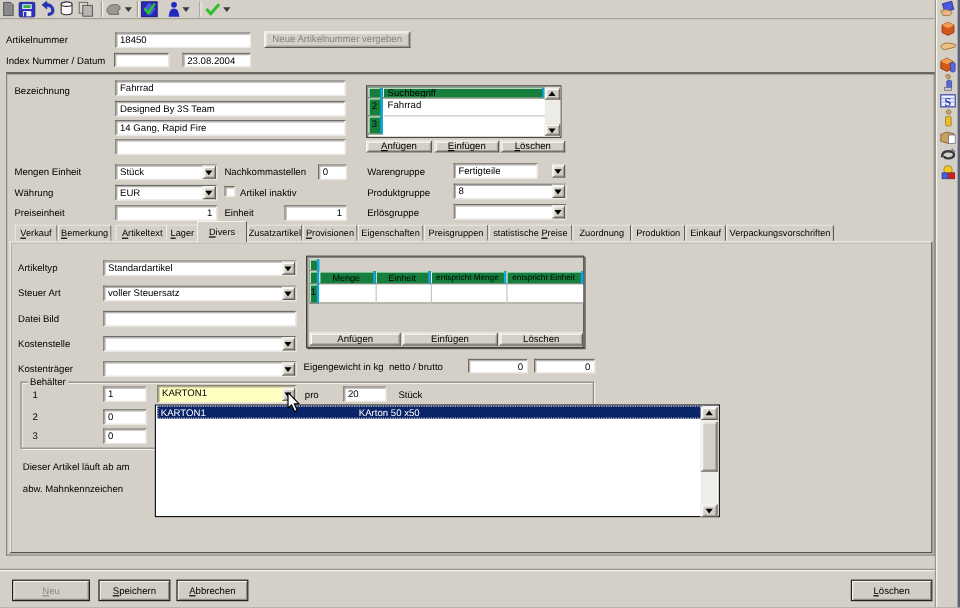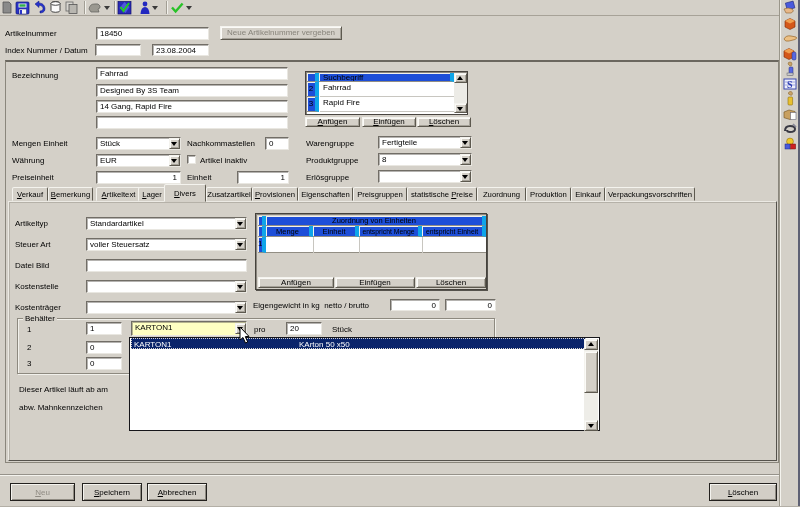--- a/index.html
+++ b/index.html
@@ -5,21 +5,21 @@
 html,body{width:800px;height:507px;overflow:hidden}
 body{position:relative;background:#d4d0c8;font-family:"Liberation Sans",sans-serif;font-size:8px;color:#000}
 .ab{position:absolute}
 .lbl{position:absolute;white-space:nowrap;font-size:8px;line-height:9px}
 .field{position:absolute;background:#fff;border:1px solid;border-color:#716d66 #e9e7e1 #e9e7e1 #716d66;box-shadow:inset 1px 1px 0 rgba(90,87,80,.45);font-size:8px;line-height:10px;padding:1px 3px 0 3px;white-space:nowrap;overflow:hidden}
 .field.num{text-align:right}
 .raised{position:absolute;background:#d4d0c8;border:1px solid;border-color:#f4f3ee #5d594f #5d594f #f4f3ee;box-shadow:inset 1px 1px 0 #fbfaf7,inset -1px -1px 0 #a5a198}
 .cmb{position:absolute;background:#fff;border:1px solid;border-color:#716d66 #e9e7e1 #e9e7e1 #716d66;box-shadow:inset 1px 1px 0 rgba(90,87,80,.45);font-size:8px;line-height:10px;padding:1px 14px 0 3px;white-space:nowrap;overflow:hidden}
 .da{position:absolute;width:0;height:0;border:3px solid transparent;border-top:4px solid #000;border-bottom:none}
 .grid{position:absolute;background:#fff;border:1px solid #494540;box-shadow:inset 1px 1px 0 #8a867e}
-.gh{background:#1d4ed8;border-right:4px solid #0ea5e9;border-bottom:1px solid #928e84;box-shadow:inset 1px 1px 0 #f2f1ec;font-size:8px;text-align:center;overflow:hidden;white-space:nowrap}
+.gh{background:#15803d;border-right:2px solid #0ea5e9;border-bottom:1px solid #928e84;box-shadow:inset 1px 1px 0 #f2f1ec;font-size:8px;text-align:center;overflow:hidden;white-space:nowrap}
 .tab{position:absolute;background:#d4d0c8;border:1px solid;border-color:#f4f3ee #5d594f transparent #f4f3ee;border-radius:2px 2px 0 0;font-size:7.7px;text-align:center;line-height:14px;height:14px;top:187px;overflow:hidden;white-space:nowrap}
 .tab.on{top:184px;height:18px;line-height:17px;z-index:5}
 .pbtn{position:absolute;background:#d2cec6;border:1px solid #23211e;box-shadow:inset 1px 1px 0 #f4f3ee,inset -1px -1px 0 #8f8b82;font-size:8px;text-align:center;padding-top:4px;height:18px}
 u{text-decoration:underline}
 </style></head>
 <body>
 
 <div class="ab" id="toolbar" style="left:0;top:0;width:779px;height:16px;background:#d4d0c8;border-bottom:1px solid #a7a298"></div>
 <svg class="ab" style="left:0;top:0" width="200" height="16" viewBox="0 0 200 16">
 
@@ -131,34 +131,33 @@
 <div class="field num" style="left:96px;top:171px;width:85px;height:13px">1</div>
 <div class="lbl" style="left:187px;top:173px">Einheit</div>
 <div class="field num" style="left:237px;top:171px;width:52px;height:13px">1</div>
 
 <div class="grid" style="left:305px;top:71px;width:163px;height:44px">
   <div class="ab gh" style="left:1px;top:1px;width:12px;height:9px"></div>
   <div class="ab gh" style="left:13px;top:1px;width:135px;height:9px;text-align:left;padding-left:4px;line-height:9px">Suchbegriff</div>
   <div class="ab gh" style="left:1px;top:10px;width:12px;height:15px;line-height:13px">2</div>
   <div class="ab" style="left:14px;top:10px;width:134px;height:15px;border-bottom:1px solid #c8c6c0;font-size:8px;line-height:11px;padding-left:3px">Fahrrad</div>
   <div class="ab gh" style="left:1px;top:25px;width:12px;height:15px;line-height:13px">3</div>
-  <div class="ab" style="left:14px;top:25px;width:134px;height:15px;border-bottom:1px solid #c8c6c0;font-size:8px;line-height:11px;padding-left:3px">Rapid Fire</div>
   <div class="ab" style="left:148px;top:1px;width:13px;height:40px;background:#ecebe6">
     <div class="ab raised" style="left:0;top:0;width:13px;height:10px;position:absolute"></div>
     <div class="ab" style="left:3px;top:3px;width:0;height:0;border:3px solid transparent;border-bottom:4px solid #000;border-top:none"></div>
     <div class="ab raised" style="left:0;top:30px;width:13px;height:10px;position:absolute"></div>
     <div class="ab" style="left:3px;top:34px;width:0;height:0;border:3px solid transparent;border-top:4px solid #000;border-bottom:none"></div>
   </div>
 </div>
 <div class="raised" style="left:305px;top:117px;width:55px;height:10px;text-align:center;line-height:8px"><u>A</u>nfügen</div>
 <div class="raised" style="left:362px;top:117px;width:54px;height:10px;text-align:center;line-height:8px"><u>E</u>infügen</div>
 <div class="raised" style="left:417px;top:117px;width:54px;height:10px;text-align:center;line-height:8px"><u>L</u>öschen</div>
 
 <div class="lbl" style="left:306px;top:139px">Warengruppe</div>
-<div class="cmb" style="left:378px;top:136px;width:94px;height:13px">Fertigteile</div>
+<div class="cmb" style="left:378px;top:136px;width:70px;height:13px">Fertigteile</div>
 <div class="raised" style="left:460px;top:137px;width:11px;height:11px"></div>
 <div class="da" style="left:462px;top:141px"></div>
 <div class="lbl" style="left:306px;top:156px">Produktgruppe</div>
 <div class="cmb" style="left:378px;top:153px;width:94px;height:13px">8</div>
 <div class="raised" style="left:460px;top:154px;width:11px;height:11px"></div>
 <div class="da" style="left:462px;top:158px"></div>
 <div class="lbl" style="left:306px;top:173px">Erlösgruppe</div>
 <div class="cmb" style="left:378px;top:170px;width:94px;height:13px"></div>
 <div class="raised" style="left:460px;top:171px;width:11px;height:11px"></div>
 <div class="da" style="left:462px;top:175px"></div>
@@ -194,21 +193,20 @@
 <div class="cmb" style="left:86px;top:280px;width:161px;height:13px"></div>
 <div class="raised" style="left:235px;top:281px;width:11px;height:11px"></div>
 <div class="da" style="left:237px;top:285px"></div>
 <div class="lbl" style="left:15px;top:303px">Kostenträger</div>
 <div class="cmb" style="left:86px;top:301px;width:161px;height:13px"></div>
 <div class="raised" style="left:235px;top:302px;width:11px;height:11px"></div>
 <div class="da" style="left:237px;top:306px"></div>
 
 <div class="ab" style="left:255px;top:213px;width:232px;height:77px;border:1px solid #45423c;box-shadow:inset 1px 1px 0 #8a867e, 1px 1px 0 #55524c;background:#d4d0c8">
   <div class="ab gh" style="left:2px;top:2px;width:8px;height:10px"></div>
-  <div class="ab gh" style="left:10px;top:2px;width:220px;height:10px;line-height:10px;font-size:7.5px">Zuordnung von Einheiten</div>
   <div class="ab gh" style="left:2px;top:12px;width:8px;height:11px"></div>
   <div class="ab gh" style="left:10px;top:12px;width:47px;height:11px;line-height:11px;font-size:7.5px">Menge</div>
   <div class="ab gh" style="left:57px;top:12px;width:46px;height:11px;line-height:11px;font-size:7.5px">Einheit</div>
   <div class="ab gh" style="left:103px;top:12px;width:63px;height:11px;line-height:11px;font-size:6.8px">entspricht Menge</div>
   <div class="ab gh" style="left:166px;top:12px;width:64px;height:11px;line-height:11px;font-size:6.8px">entspricht Einheit</div>
   <div class="ab gh" style="left:2px;top:23px;width:8px;height:16px;line-height:14px">1</div>
   <div class="ab" style="left:10px;top:23px;width:220px;height:16px;background:#fff;border-bottom:1px solid #928e84">
     <div class="ab" style="left:47px;top:0;width:1px;height:16px;background:#c8c6c0"></div>
     <div class="ab" style="left:93px;top:0;width:1px;height:16px;background:#c8c6c0"></div>
     <div class="ab" style="left:156px;top:0;width:1px;height:16px;background:#c8c6c0"></div>

